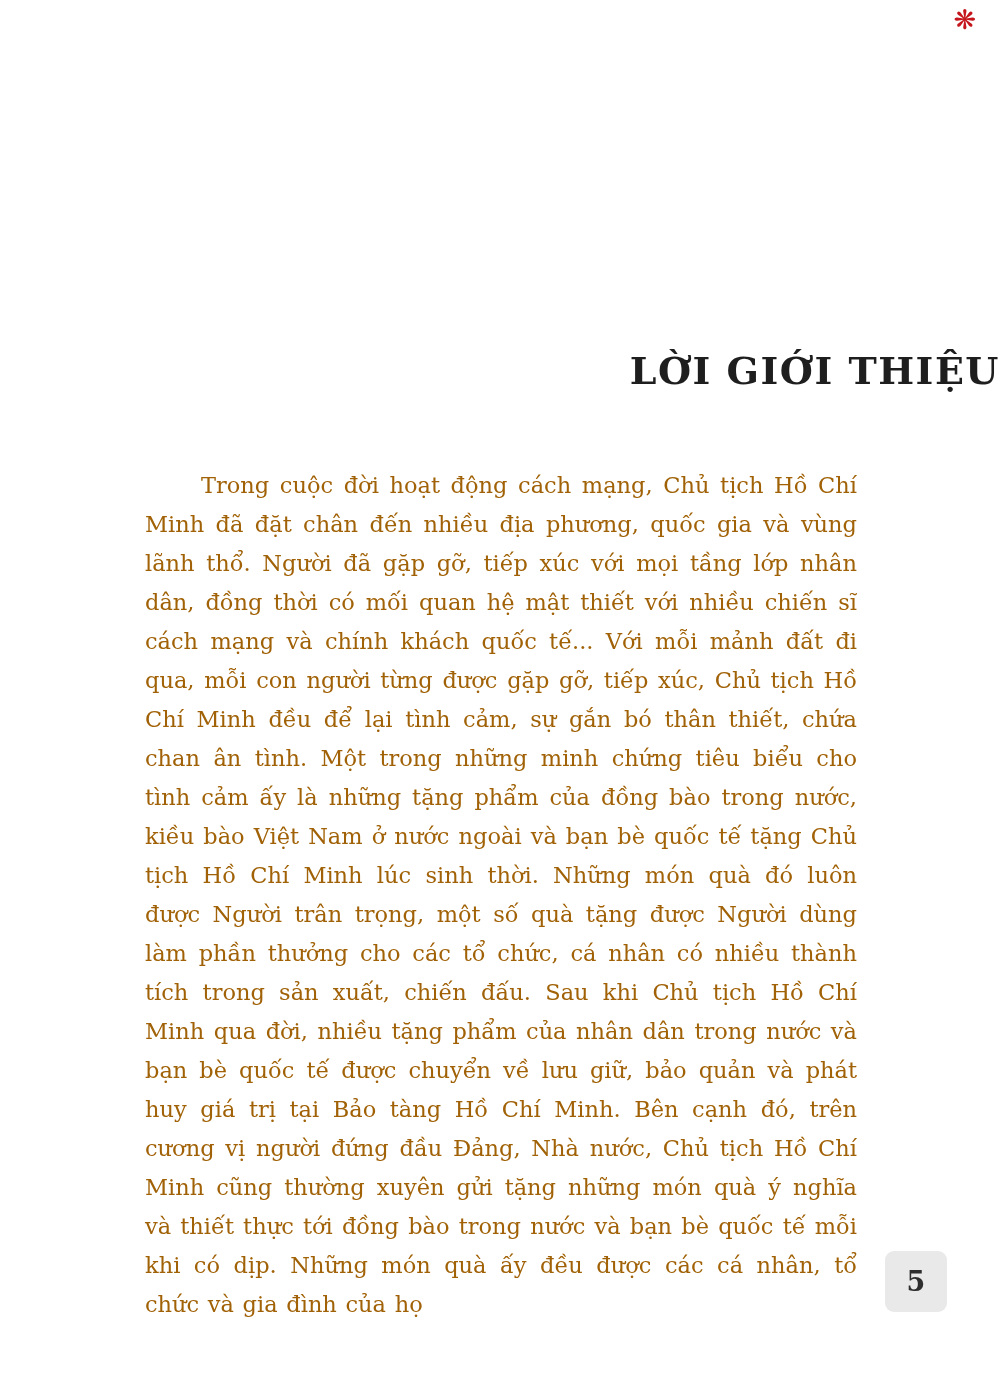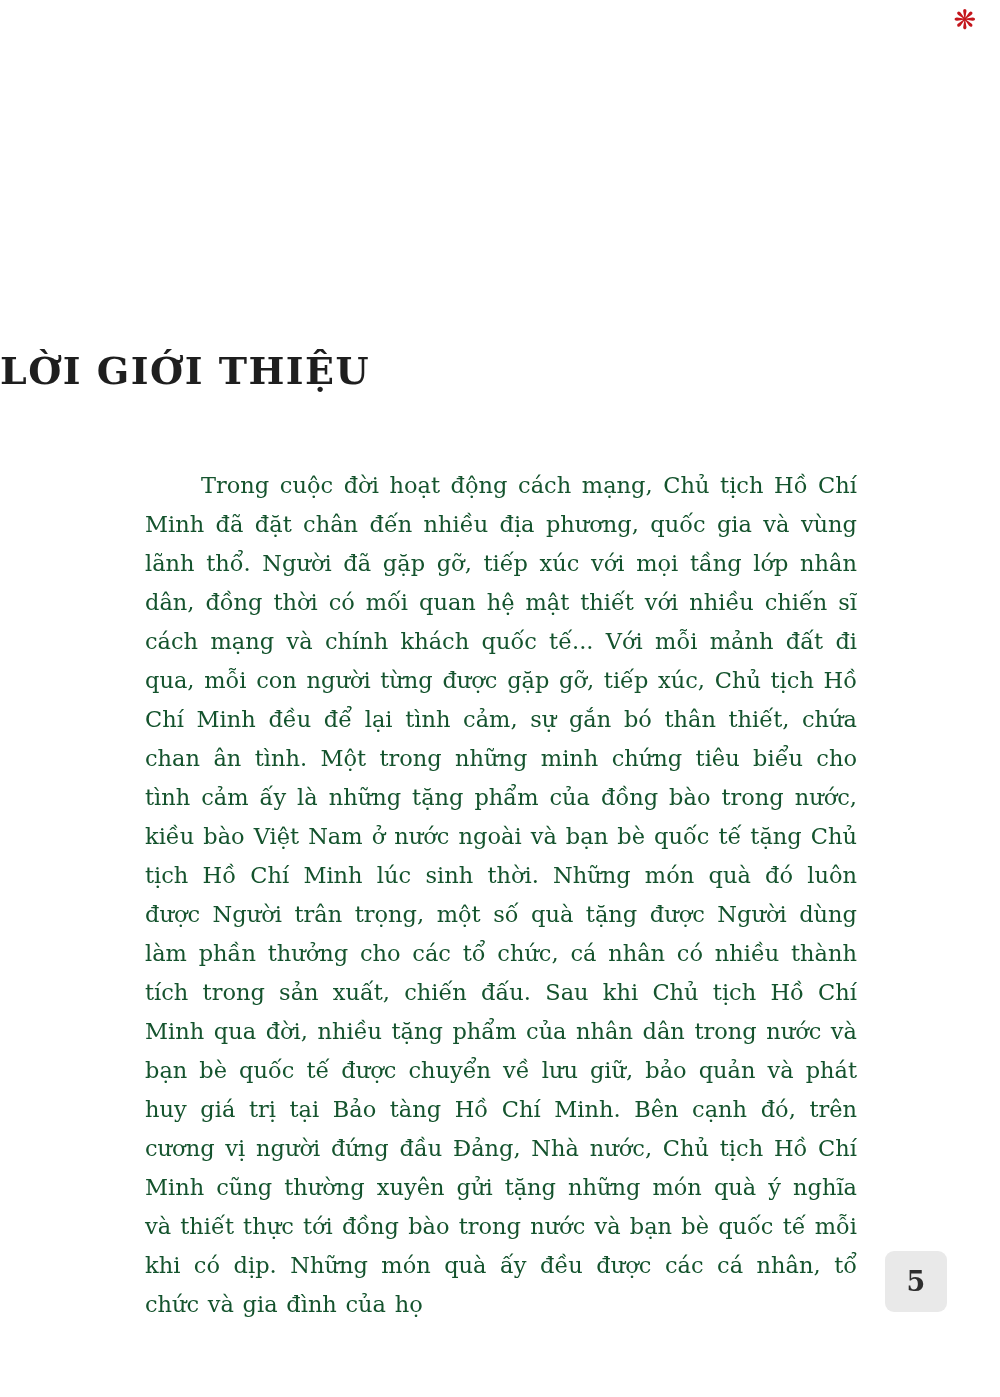--- a/index.html
+++ b/index.html
@@ -23,37 +23,37 @@
     line-height: 1;
     color: #c4161c;
     font-family: "DejaVu Sans", "Liberation Sans", sans-serif;
   }
   .title {
     position: absolute;
     top: 348px;
     left: 0;
     width: 100%;
     margin: 0;
-    text-align: left;
+    text-align: right;
     font-size: 38px;
     font-weight: 700;
     letter-spacing: 1.5px;
     color: #1e1e1e;
   }
   .body-text {
     position: absolute;
     top: 466px;
     left: 145px;
     width: 712px;
     margin: 0;
     font-size: 22.5px;
     line-height: 39px;
     text-align: justify;
     text-indent: 56px;
-    color: #14532d;
+    color: #a16207;
     word-spacing: 1.5px;
   }
   .pagenum-badge {
     position: absolute;
     right: 53px;
     bottom: 85px;
     width: 62px;
     height: 61px;
     background: #e9e9e9;
     border-radius: 9px;

